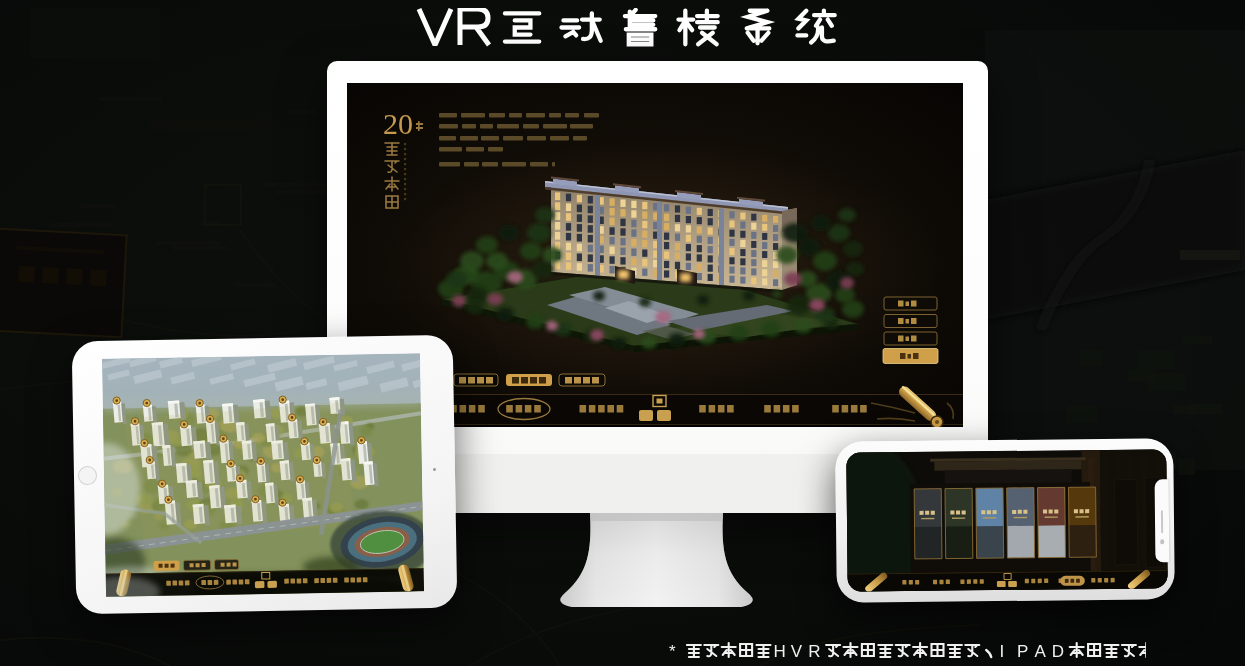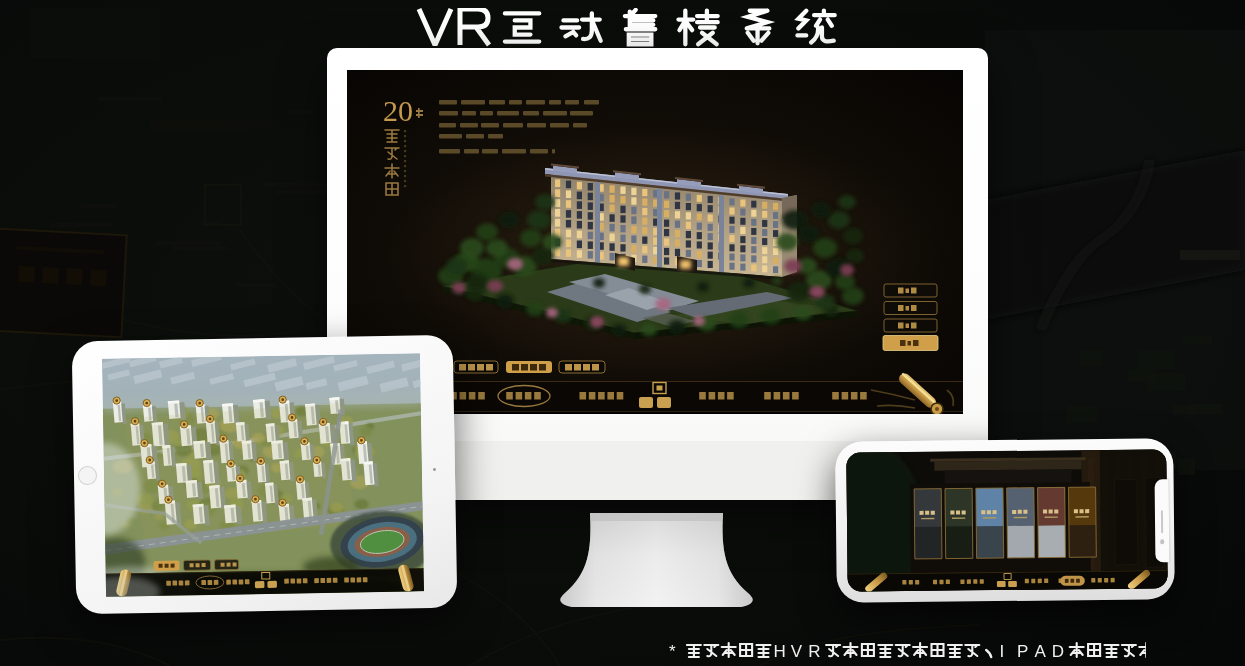--- a/index.html
+++ b/index.html
@@ -89,21 +89,21 @@
         <path d="M8,2 V40 M1,12 H16 M7,15 L2,24 M9,15 L15,24 M20,8 H41 M30,2 V14 M20,15 H41 M23,21 H38 M25,27 L40,40 M36,27 L21,40" stroke="#fff" stroke-width="4.3" fill="none" stroke-linecap="round" vector-effect="non-scaling-stroke"></path>
       </g>
       <g transform="translate(323.0,1) scale(0.98,0.881)">
         <path d="M14,2 H32 M32,2 L12,9 L32,15 L11,22 M34,22 H11 M22,22 V39 M12,27 L18,36 M33,27 L26,36" stroke="#fff" stroke-width="4.3" fill="none" stroke-linecap="round" vector-effect="non-scaling-stroke"></path>
       </g>
       <g transform="translate(381.5,1) scale(0.98,0.881)">
         <path d="M12,2 L4,11 L12,13 L4,22 M3,30 H12 M20,7 H41 M30,2 V7 M26,12 L22,19 M34,12 L38,19 M28,21 V31 Q28,39 40,36 M24,21 Q25,31 17,38" stroke="#fff" stroke-width="4.3" fill="none" stroke-linecap="round" vector-effect="non-scaling-stroke"></path>
       </g>
     </svg>
 
-<div class="abs" style="left:327px;top:48px;width:661px;height:452px;background:linear-gradient(180deg,#ffffff 0%,#fdfdfd 60%,#f7f7f6 100%);border-radius:10px;box-shadow:0 18px 45px rgba(0,0,0,0.55);">
+<div class="abs" style="left:327px;top:61px;width:661px;height:452px;background:linear-gradient(180deg,#ffffff 0%,#fdfdfd 60%,#f7f7f6 100%);border-radius:10px;box-shadow:0 18px 45px rgba(0,0,0,0.55);">
   <div class="abs" style="left:0;top:393px;width:661px;height:59px;background:#f0f0ee;border-radius:0 0 10px 10px;"></div>
   <svg class="abs" width="616" height="344" viewBox="0 0 616 344" style="left:20px;top:22px;background:#0b0906;">
         <defs>
           <radialGradient id="mbg" cx="48%" cy="52%" r="72%">
             <stop offset="0%" stop-color="#1d150c"></stop>
             <stop offset="45%" stop-color="#120d07"></stop>
             <stop offset="100%" stop-color="#070503"></stop>
           </radialGradient>
           <linearGradient id="fac" x1="0" y1="0" x2="0" y2="1">
             <stop offset="0%" stop-color="#8e8069"></stop>

